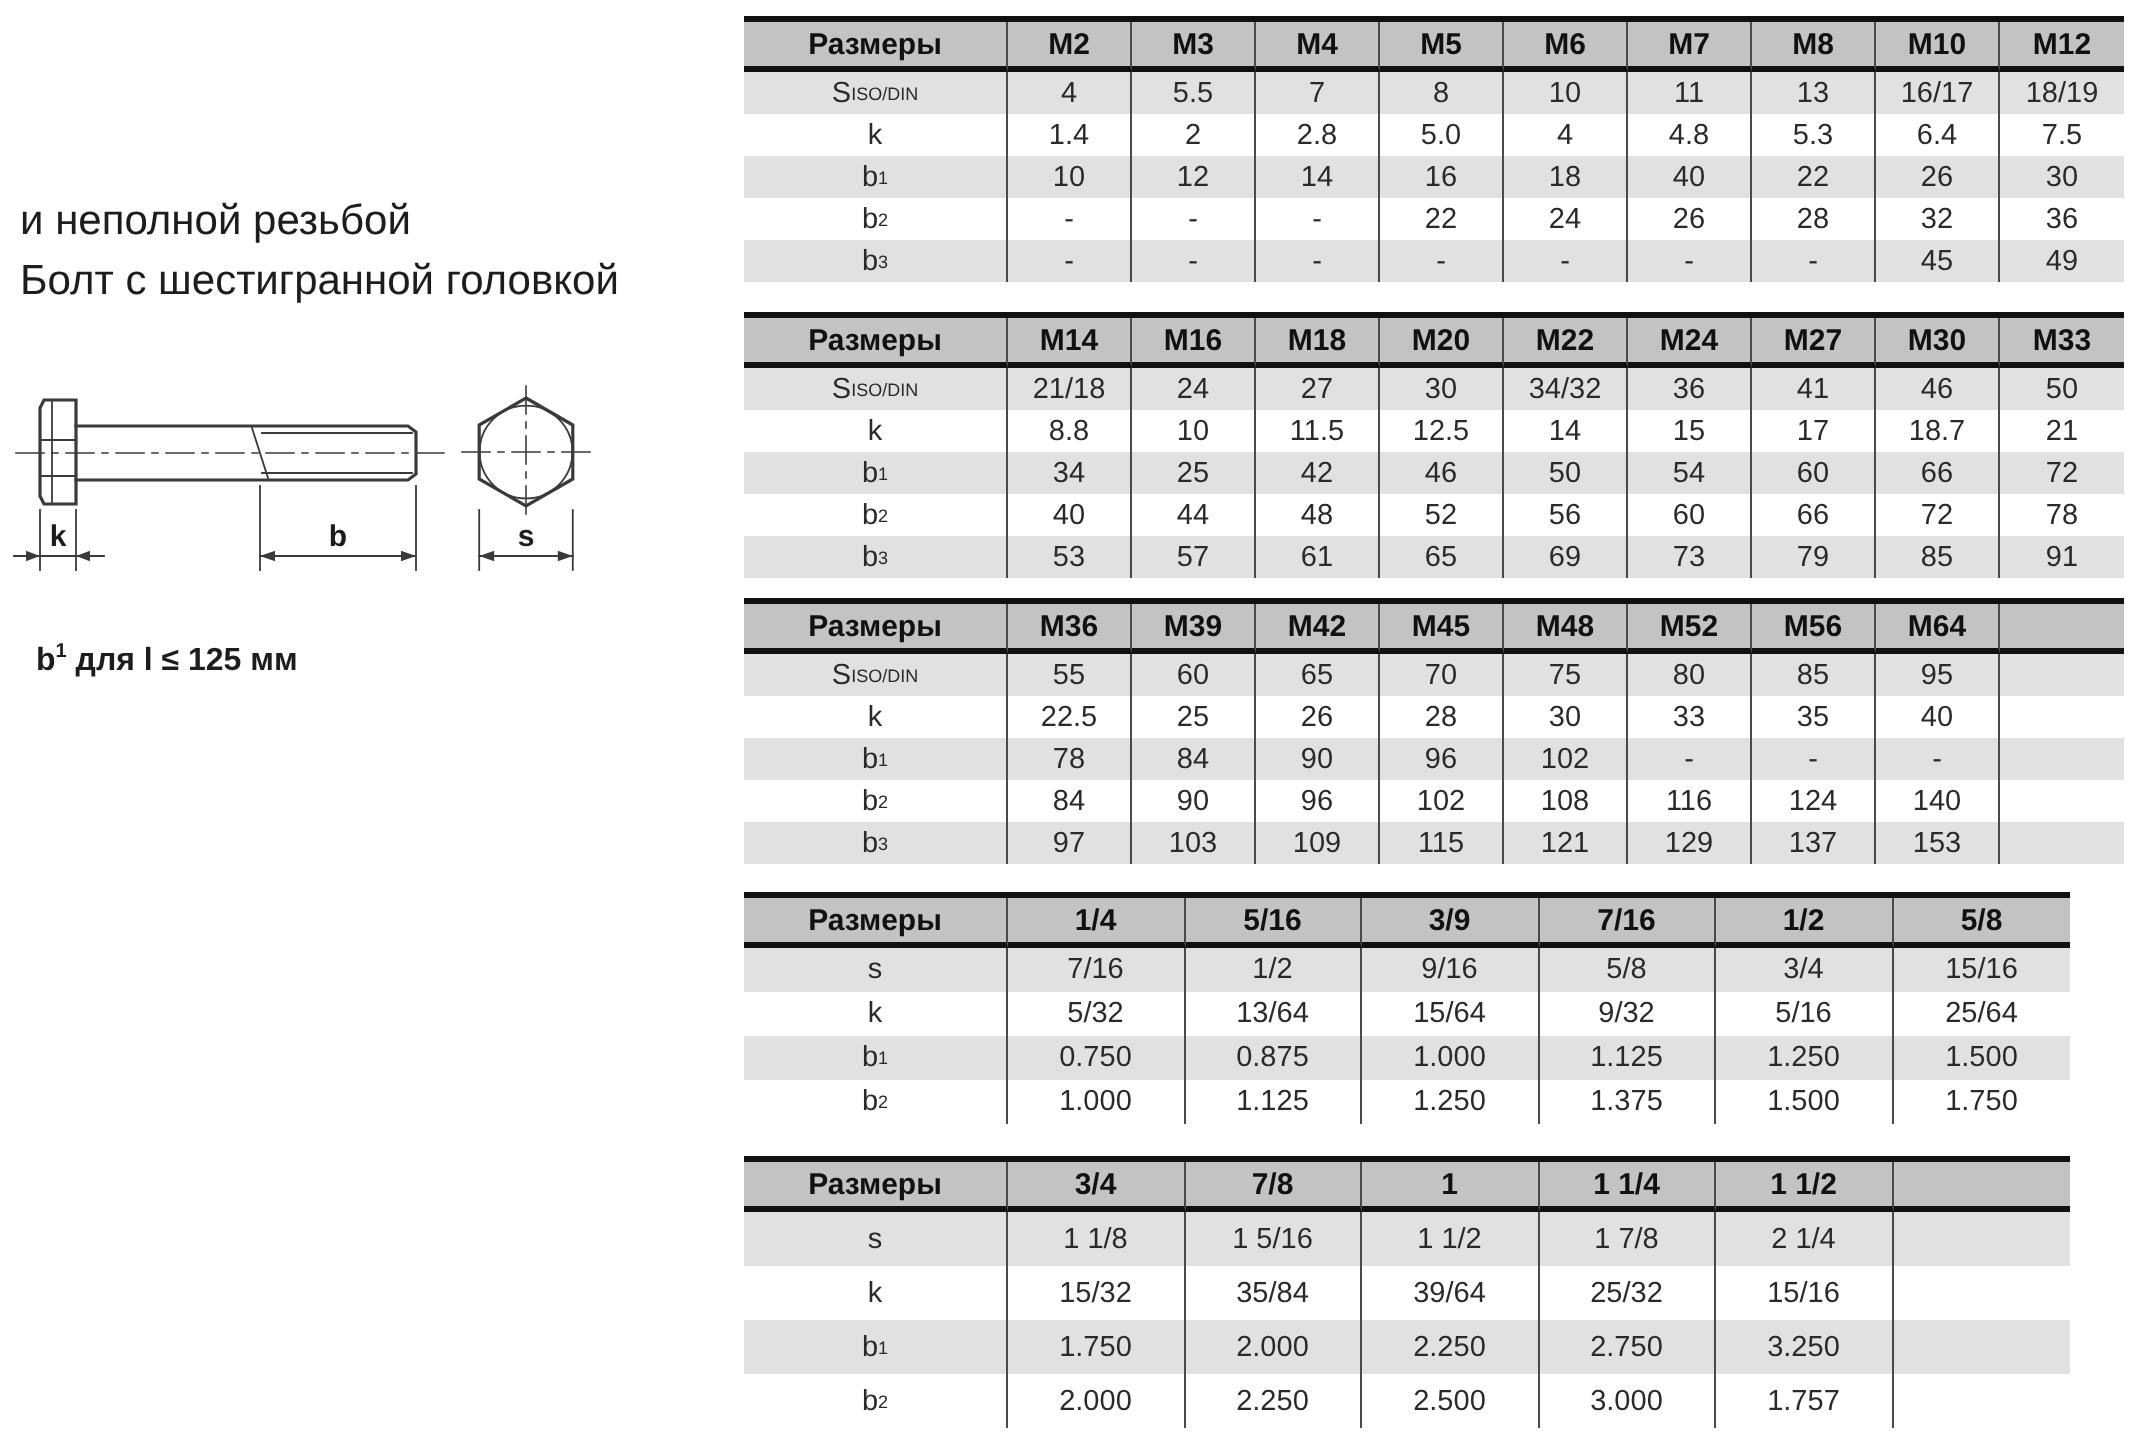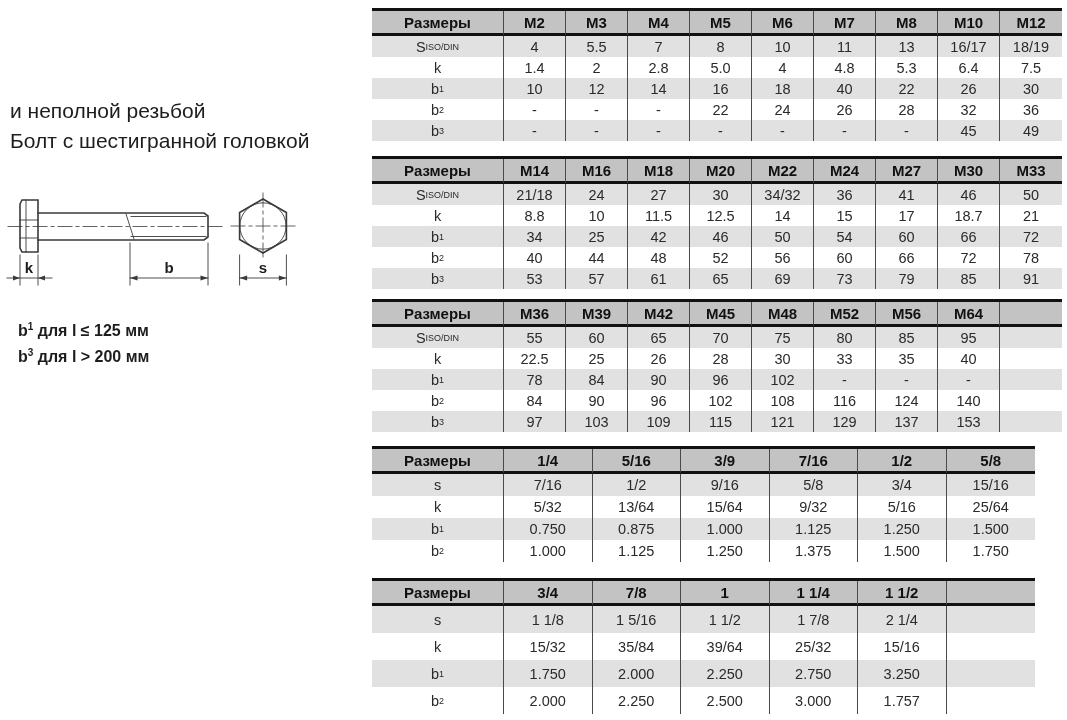--- a/index.html
+++ b/index.html
@@ -100,21 +100,20 @@
     </g>
     <g font-size="15" fill="#1c1c1c" text-anchor="middle">
       <text x="25" y="91">k</text>
       <text x="165" y="91">b</text>
       <text x="259" y="91">s</text>
     </g>
   </svg>
 
   <div class="notes" id="notes">
       <div class="note-line">b<sup>1</sup> для l ≤ 125 мм</div>
-      <div class="note-line">b<sup>3</sup> для l &gt; 200 мм</div>
     </div>
 
   <div class="dtable t1 rh21" style="grid-template-columns: 132px repeat(9, 1fr);">
       <div class="hcell">Размеры</div>
       <div class="hcell">M2</div>
       <div class="hcell">M3</div>
       <div class="hcell">M4</div>
       <div class="hcell">M5</div>
       <div class="hcell">M6</div>
       <div class="hcell">M7</div>

